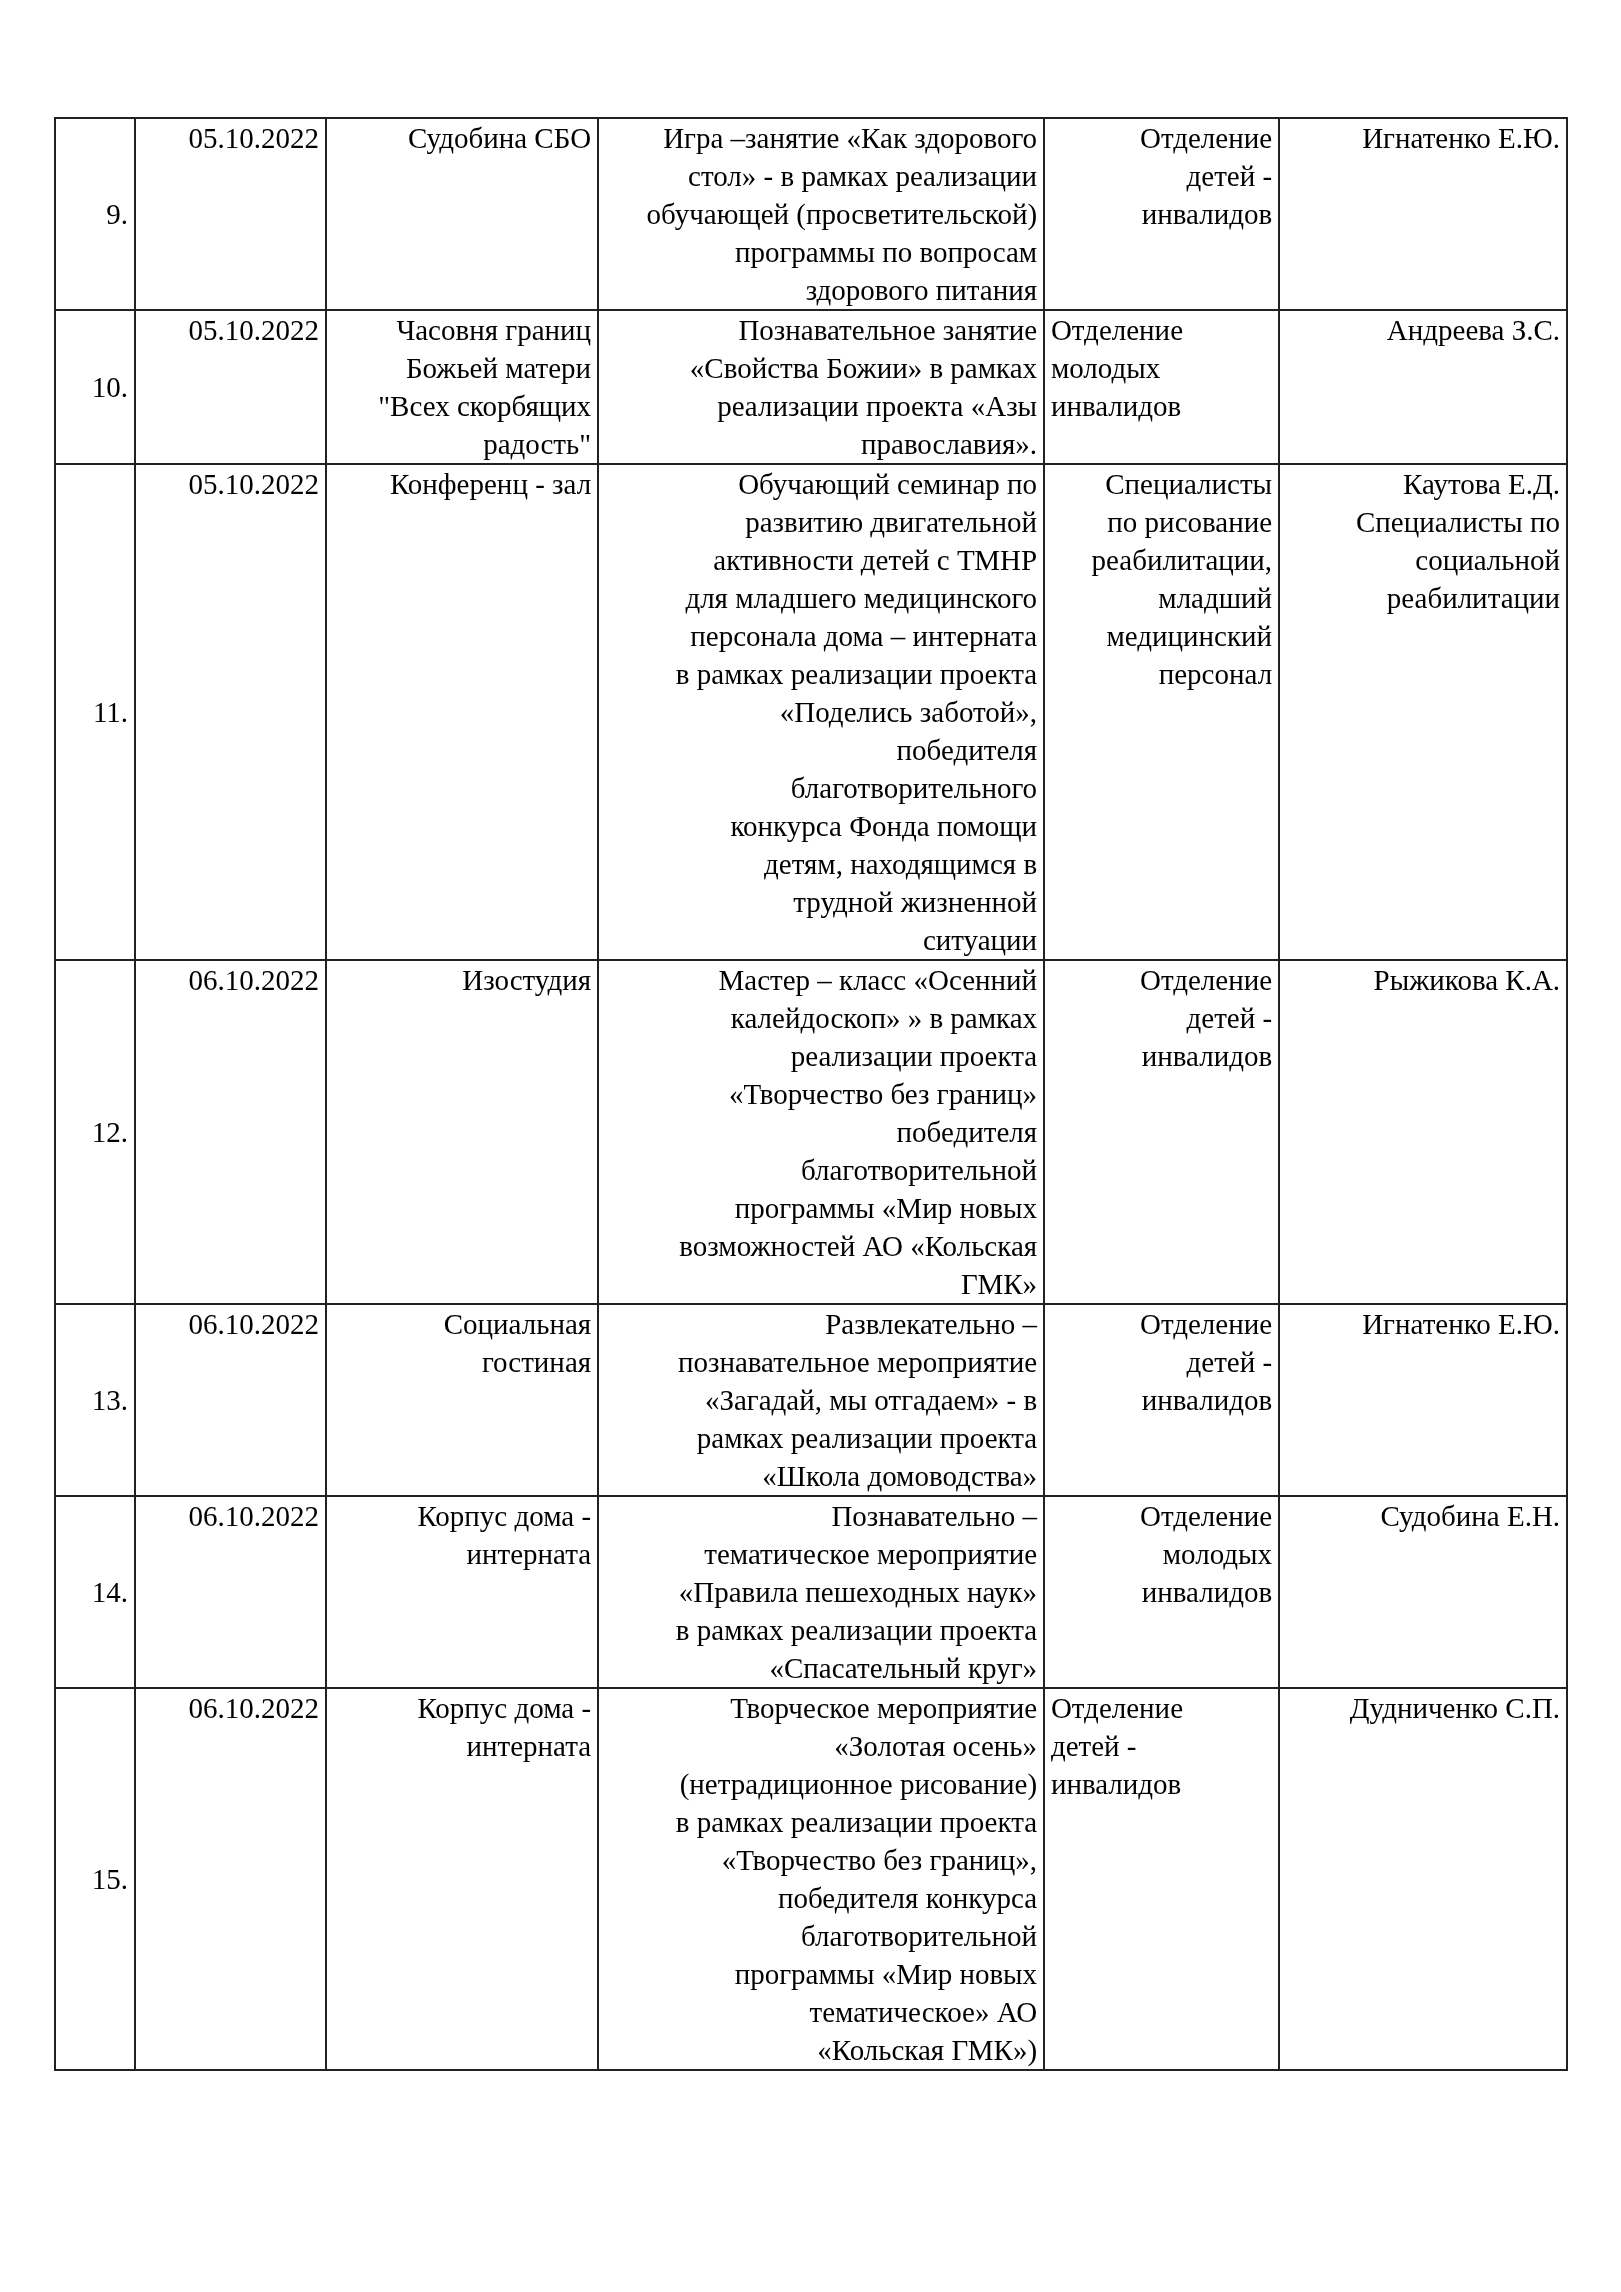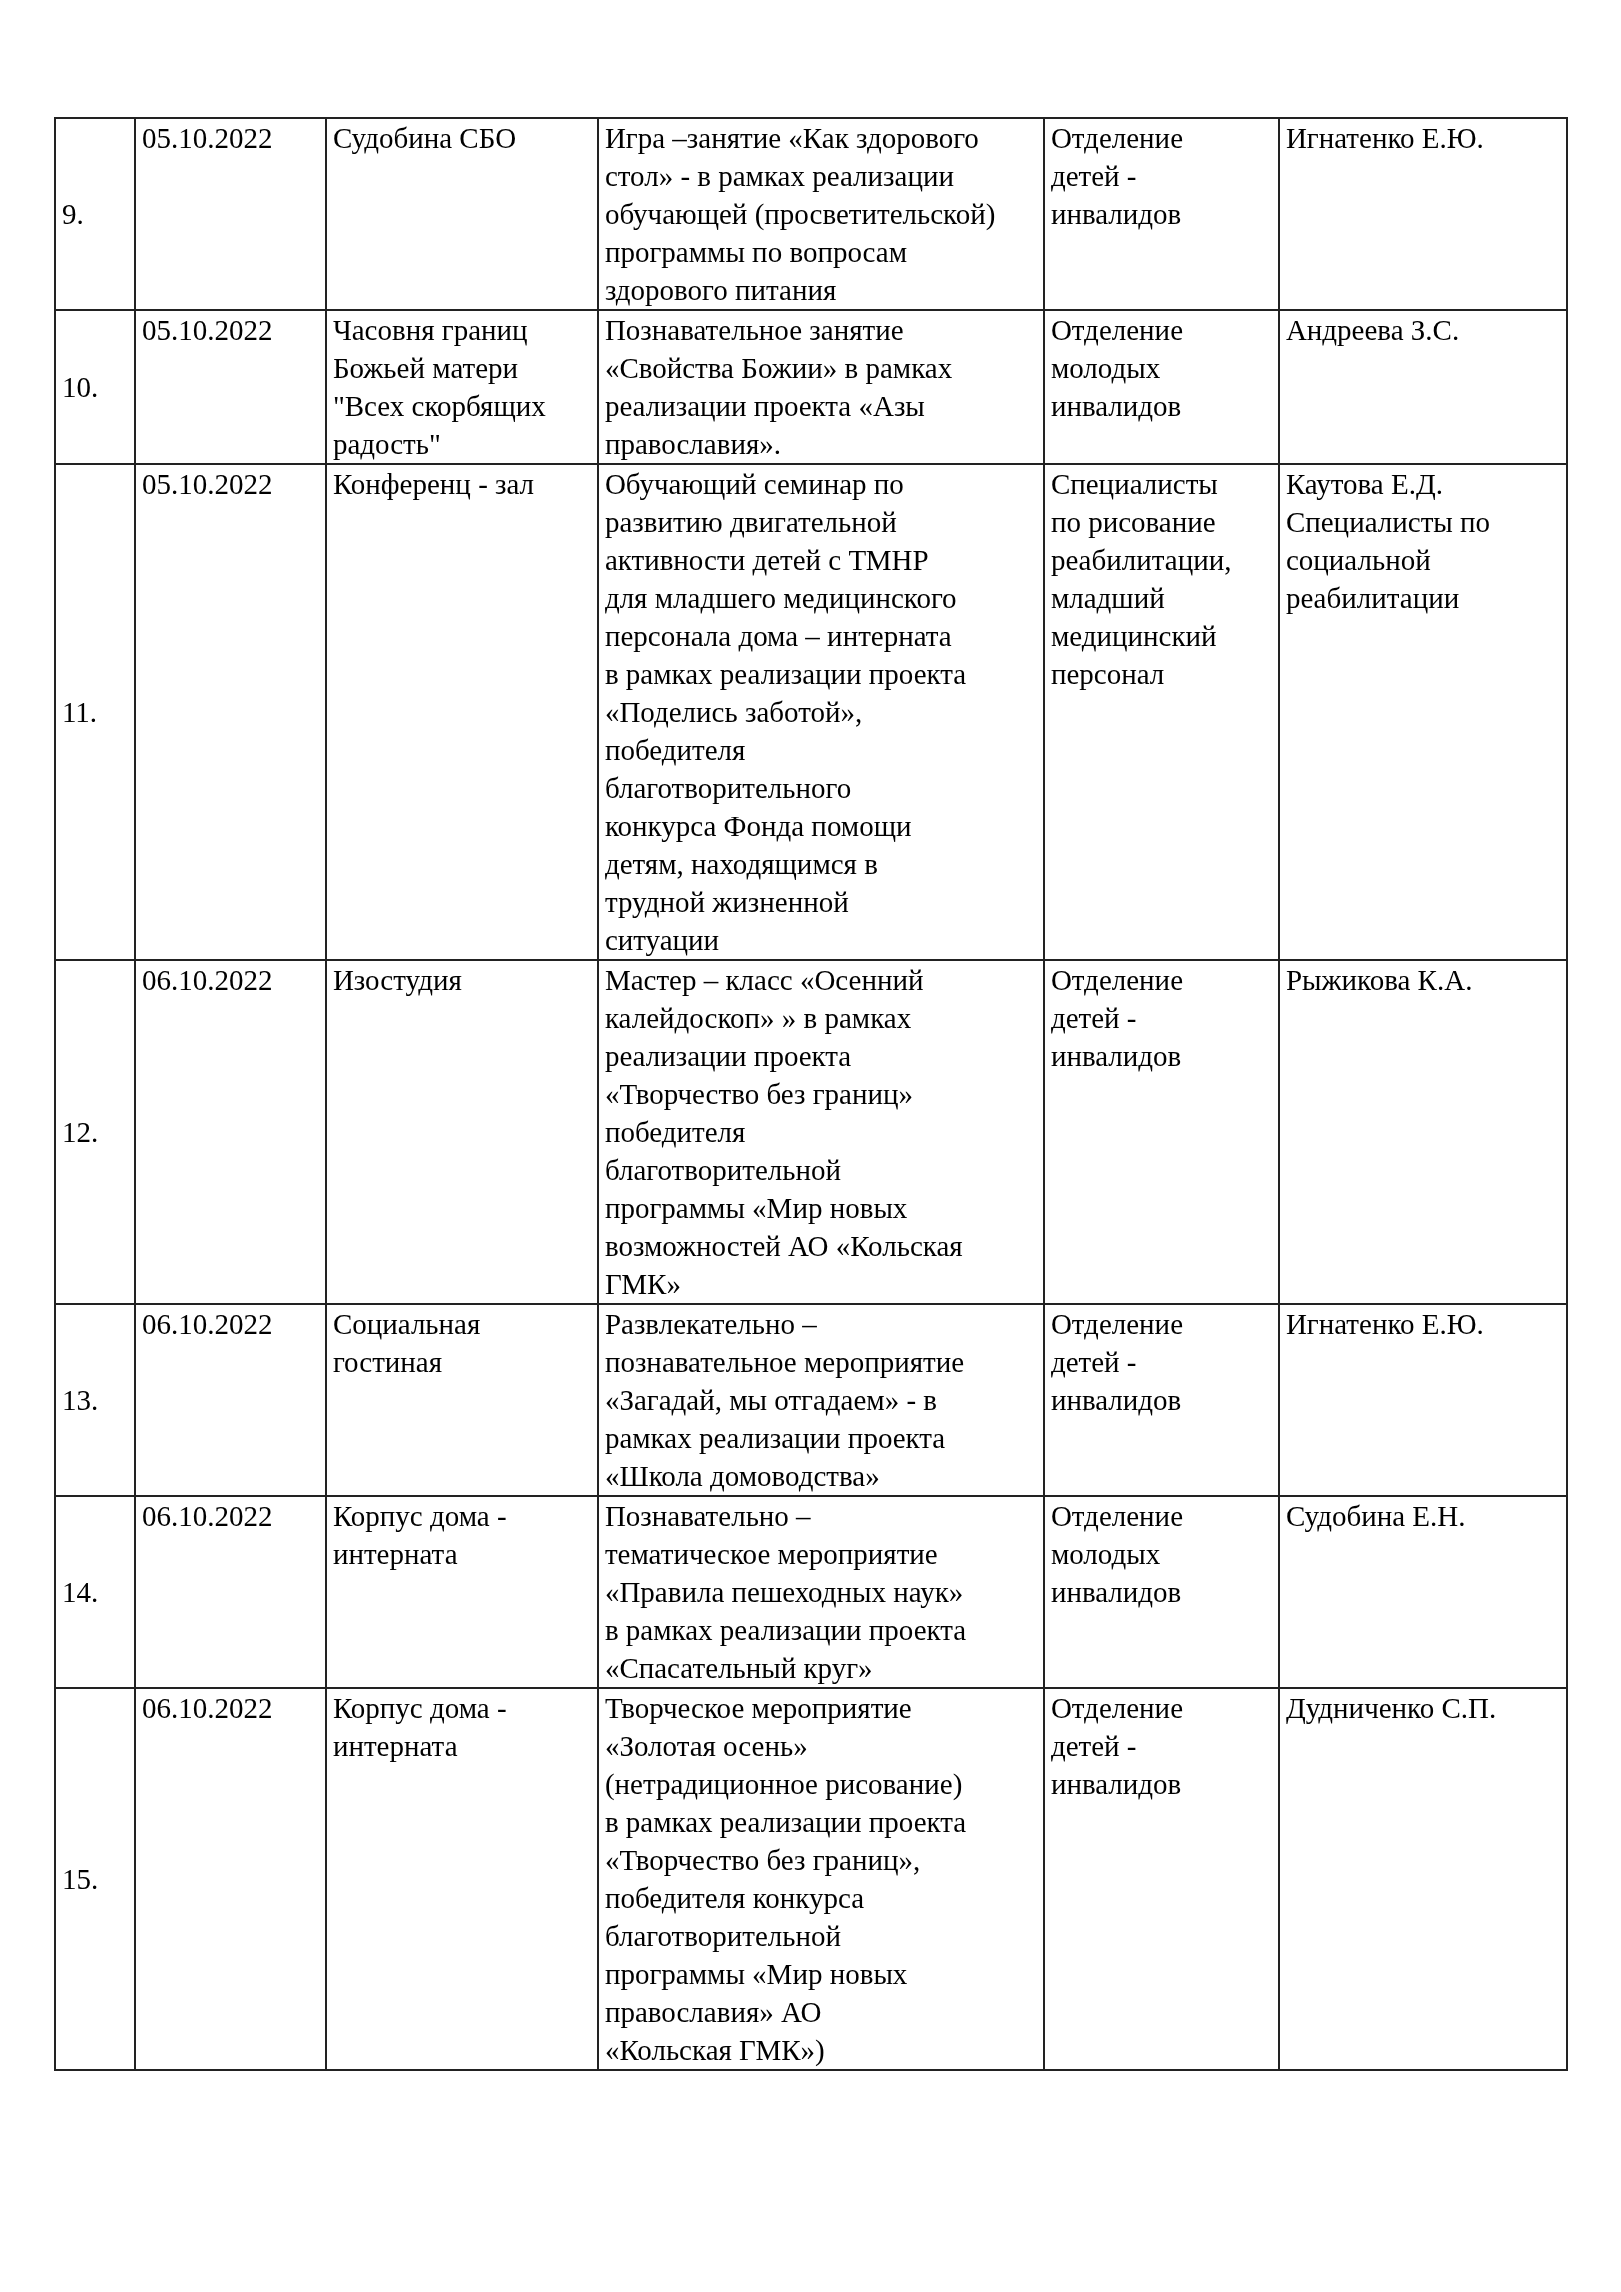--- a/index.html
+++ b/index.html
@@ -11,21 +11,21 @@
     border-collapse: collapse;
     table-layout: fixed;
     font-family: "Liberation Serif", "DejaVu Serif", serif;
     font-size: 29px;
     line-height: 38px;
     color: #000;
   }
   table.events td {
     border: 2.5px solid #222;
     vertical-align: top;
-    text-align: left;
+    text-align: right;
     padding: 0 5.9px;
     word-wrap: break-word;
   }
   table.events td.num { vertical-align: middle; }
   table.events td.left { text-align: left; }
   .line { display: block; white-space: nowrap; }
 </style>
 </head>
 <body>
 
@@ -203,21 +203,21 @@
           </td>
           <td>
             <span class="line">Творческое мероприятие</span>
             <span class="line">«Золотая осень»</span>
             <span class="line">(нетрадиционное рисование)</span>
             <span class="line">в рамках реализации проекта</span>
             <span class="line">«Творчество без границ»,</span>
             <span class="line">победителя конкурса</span>
             <span class="line">благотворительной</span>
             <span class="line">программы «Мир новых</span>
-            <span class="line">православия» АО</span>
+            <span class="line">тематическое» АО</span>
             <span class="line">«Кольская ГМК»)</span>
           </td>
           <td class="left">
             <span class="line">Отделение</span>
             <span class="line">детей -</span>
             <span class="line">инвалидов</span>
           </td>
           <td>
             <span class="line">Дудниченко С.П.</span>
           </td>

